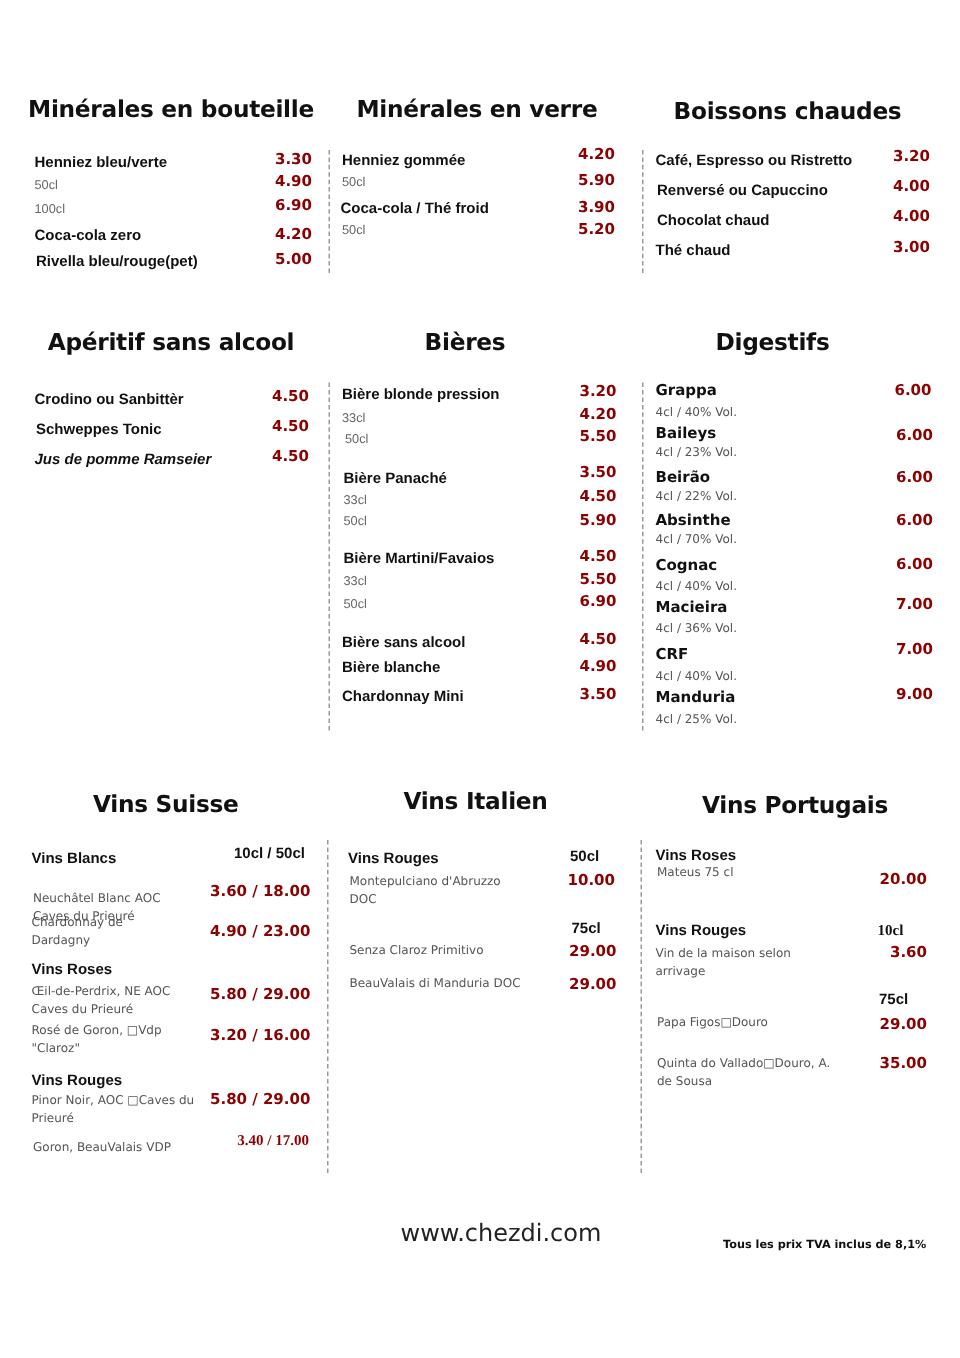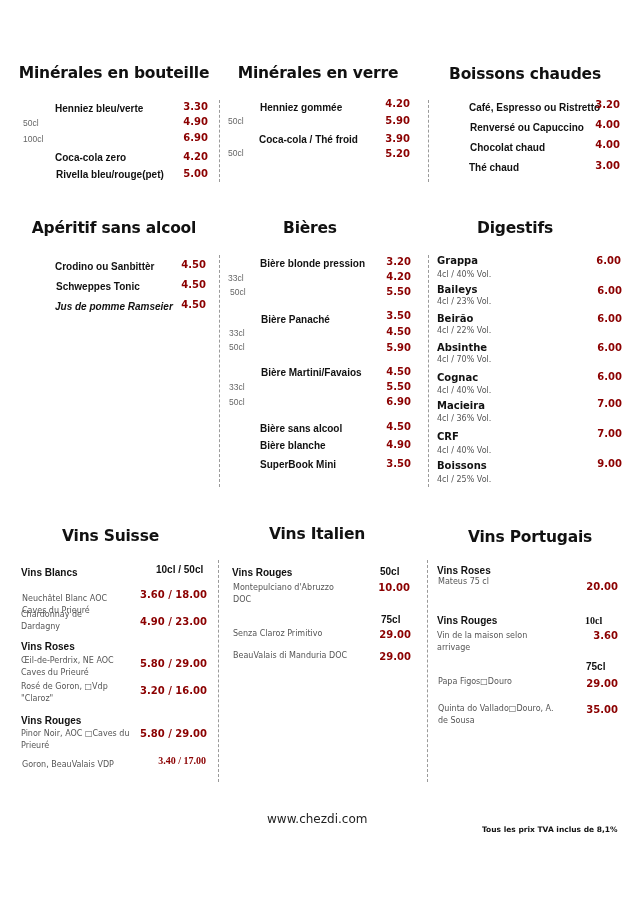--- a/index.html
+++ b/index.html
@@ -1,34 +1,34 @@
 <!DOCTYPE html>
 <html><head>
 <meta charset="utf-8">
 <style>
   html, body { margin: 0; padding: 0; background: #ffffff; }
   body { width: 640px; height: 905px; position: relative; overflow: hidden;
          font-family: "DejaVu Sans", sans-serif; color: #111; }
   .title { position: absolute; font-family: "DejaVu Sans", sans-serif; font-weight: bold;
            font-size: 15.5px; color: #111; text-align: center; white-space: nowrap; letter-spacing: -0.2px; }
   .name { position: absolute; font-family: "Liberation Sans", sans-serif; font-weight: bold;
-          font-size: 10px; color: #111; white-space: nowrap; margin-left: 32px; }
+          font-size: 10px; color: #111; white-space: nowrap; }
   .sub  { position: absolute; font-family: "Liberation Sans", sans-serif; font-size: 8.5px;
           color: #666; white-space: nowrap; }
   .desc { position: absolute; font-family: "DejaVu Sans", sans-serif; font-size: 8px;
           color: #555; line-height: 12px; }
   .dig-name { position: absolute; font-family: "DejaVu Sans", sans-serif; font-weight: bold;
               font-size: 10px; color: #111; white-space: nowrap; }
   .dig-sub { position: absolute; font-family: "DejaVu Sans", sans-serif; font-size: 8px; color: #555; white-space: nowrap; }
   .price { position: absolute; font-family: "DejaVu Sans", sans-serif; font-weight: bold;
            font-size: 10px; color: #8b0000; white-space: nowrap; text-align: right; }
   .hdr { position: absolute; font-family: "Liberation Sans", sans-serif; font-weight: bold;
          font-size: 10px; color: #111; white-space: nowrap; }
   .vline { position: absolute; width: 0; border-left: 1px dashed #9a9a9a; }
-  .footer-url { position: absolute; font-family: "DejaVu Sans", sans-serif; font-size: 12px; color: #222; }
+  .footer-url { position: absolute; font-family: "DejaVu Sans", sans-serif; font-size: 16px; color: #222; }
   .footer-tva { position: absolute; font-family: "DejaVu Sans", sans-serif; font-weight: bold; font-size: 7.5px; color: #111; }
 </style>
 </head>
 <body>
 
 <div class="title" style="left:18px; top:64px; width:192px;">Minérales en bouteille</div>
 <div class="name" style="left:23px; top:103px;">Henniez bleu/verte</div>
 <div class="price" style="left:170px; top:101px; width:38px;">3.30</div>
 <div class="sub" style="left:23px; top:118px;">50cl</div>
 <div class="price" style="left:170px; top:116px; width:38px;">4.90</div>
@@ -89,21 +89,21 @@
 <div class="name" style="left:229px; top:367px;">Bière Martini/Favaios</div>
 <div class="price" style="left:373px; top:366px; width:38px;">4.50</div>
 <div class="sub" style="left:229px; top:382px;">33cl</div>
 <div class="price" style="left:373px; top:381px; width:38px;">5.50</div>
 <div class="sub" style="left:229px; top:397px;">50cl</div>
 <div class="price" style="left:373px; top:396px; width:38px;">6.90</div>
 <div class="name" style="left:228px; top:423px;">Bière sans alcool</div>
 <div class="price" style="left:373px; top:421px; width:38px;">4.50</div>
 <div class="name" style="left:228px; top:440px;">Bière blanche</div>
 <div class="price" style="left:373px; top:439px; width:38px;">4.90</div>
-<div class="name" style="left:228px; top:459px;">SuperBook Mini</div>
+<div class="name" style="left:228px; top:459px;">Chardonnay Mini</div>
 <div class="price" style="left:373px; top:458px; width:38px;">3.50</div>
 
 <div class="vline" style="left:428px; top:255px; height:232px;"></div>
 
 <div class="title" style="left:430px; top:219px; width:170px;">Digestifs</div>
 <div class="dig-name" style="left:437px; top:255px;">Grappa</div>
 <div class="dig-sub" style="left:437px; top:270px;">4cl / 40% Vol.</div>
 <div class="price" style="left:581px; top:255px; width:40px;">6.00</div>
 <div class="dig-name" style="left:437px; top:284px;">Baileys</div>
 <div class="dig-sub" style="left:437px; top:297px;">4cl / 23% Vol.</div>
@@ -116,21 +116,21 @@
 <div class="price" style="left:582px; top:342px; width:40px;">6.00</div>
 <div class="dig-name" style="left:437px; top:372px;">Cognac</div>
 <div class="dig-sub" style="left:437px; top:386px;">4cl / 40% Vol.</div>
 <div class="price" style="left:582px; top:371px; width:40px;">6.00</div>
 <div class="dig-name" style="left:437px; top:400px;">Macieira</div>
 <div class="dig-sub" style="left:437px; top:414px;">4cl / 36% Vol.</div>
 <div class="price" style="left:582px; top:398px; width:40px;">7.00</div>
 <div class="dig-name" style="left:437px; top:431px;">CRF</div>
 <div class="dig-sub" style="left:437px; top:446px;">4cl / 40% Vol.</div>
 <div class="price" style="left:582px; top:428px; width:40px;">7.00</div>
-<div class="dig-name" style="left:437px; top:460px;">Boissons</div>
+<div class="dig-name" style="left:437px; top:460px;">Manduria</div>
 <div class="dig-sub" style="left:437px; top:475px;">4cl / 25% Vol.</div>
 <div class="price" style="left:582px; top:458px; width:40px;">9.00</div>
 
 <div class="title" style="left:18px; top:527px; width:185px;">Vins Suisse</div>
 <div class="hdr" style="left:21px; top:567px;">Vins Blancs</div>
 <div class="hdr" style="left:156px; top:564px;">10cl / 50cl</div>
 <div class="desc" style="left:22px; top:581px; width:110px;margin-top:12px;">Neuchâtel Blanc AOC Caves du Prieuré</div>
 <div class="price" style="left:140px; top:589px; width:66px;">3.60 / 18.00</div>
 <div class="desc" style="left:21px; top:609px; width:80px;">Chardonnay de Dardagny</div>
 <div class="price" style="left:140px; top:616px; width:66px;">4.90 / 23.00</div>

